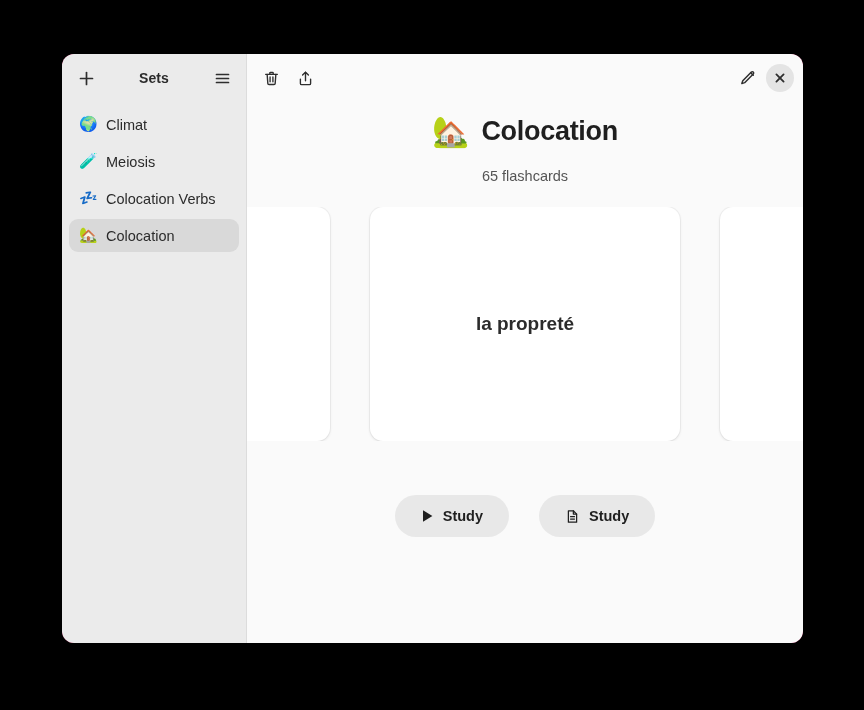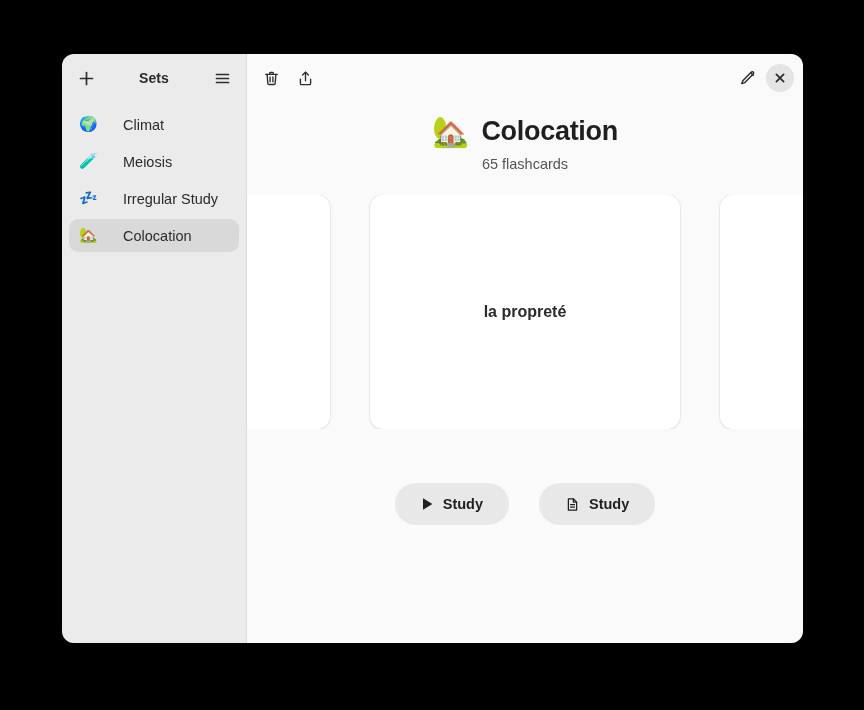--- a/index.html
+++ b/index.html
@@ -93,21 +93,20 @@
     text-align: center;
     font-family: "DejaVu Sans", sans-serif;
   }
 
   .set-label {
     font-size: 14.5px;
     color: #2b2b2b;
     white-space: nowrap;
     overflow: hidden;
     text-overflow: ellipsis;
-    margin-left: 17px;
   }
 
   
   .main {
     flex: 1 1 auto;
     background: #fafafa;
     display: flex;
     flex-direction: column;
     position: relative;
     min-width: 0;
@@ -153,21 +152,21 @@
     line-height: 1;
     font-family: "DejaVu Sans", sans-serif;
   }
   .title-text {
     font-size: 27px;
     font-weight: bold;
     color: #1f1f1f;
     letter-spacing: -0.3px;
   }
   .subtitle {
-    margin-top: 9px;
+    margin-top: 21px;
     font-size: 14.5px;
     color: #555555;
   }
 
   
   .carousel {
     position: relative;
     margin-top: 23px;
     height: 234px;
     overflow: hidden;
@@ -188,21 +187,21 @@
     height: 234px;
     background: #ffffff;
     border-radius: 13px;
     box-shadow: 0 1px 3px rgba(0,0,0,0.10), 0 0 0 1px rgba(0,0,0,0.035);
     display: flex;
     align-items: center;
     justify-content: center;
     cursor: pointer;
   }
   .flashcard-text {
-    font-size: 16px;
+    font-size: 19px;
     font-weight: bold;
     color: #2b2b2b;
     text-align: center;
     padding: 0 20px;
   }
 
   
   .actions {
     margin-top: 54px;
     display: flex;
@@ -263,21 +262,21 @@
       <div class="set-item">
         <span class="set-emoji">🌍</span>
         <span class="set-label">Climat</span>
       </div>
       <div class="set-item">
         <span class="set-emoji">🧪</span>
         <span class="set-label">Meiosis</span>
       </div>
       <div class="set-item">
         <span class="set-emoji">💤</span>
-        <span class="set-label">Irregular Study</span>
+        <span class="set-label">Colocation Verbs</span>
       </div>
       <div class="set-item selected">
         <span class="set-emoji">🏡</span>
         <span class="set-label">Colocation</span>
       </div>
     </div>
   </div>
 
   <div class="main">
 

